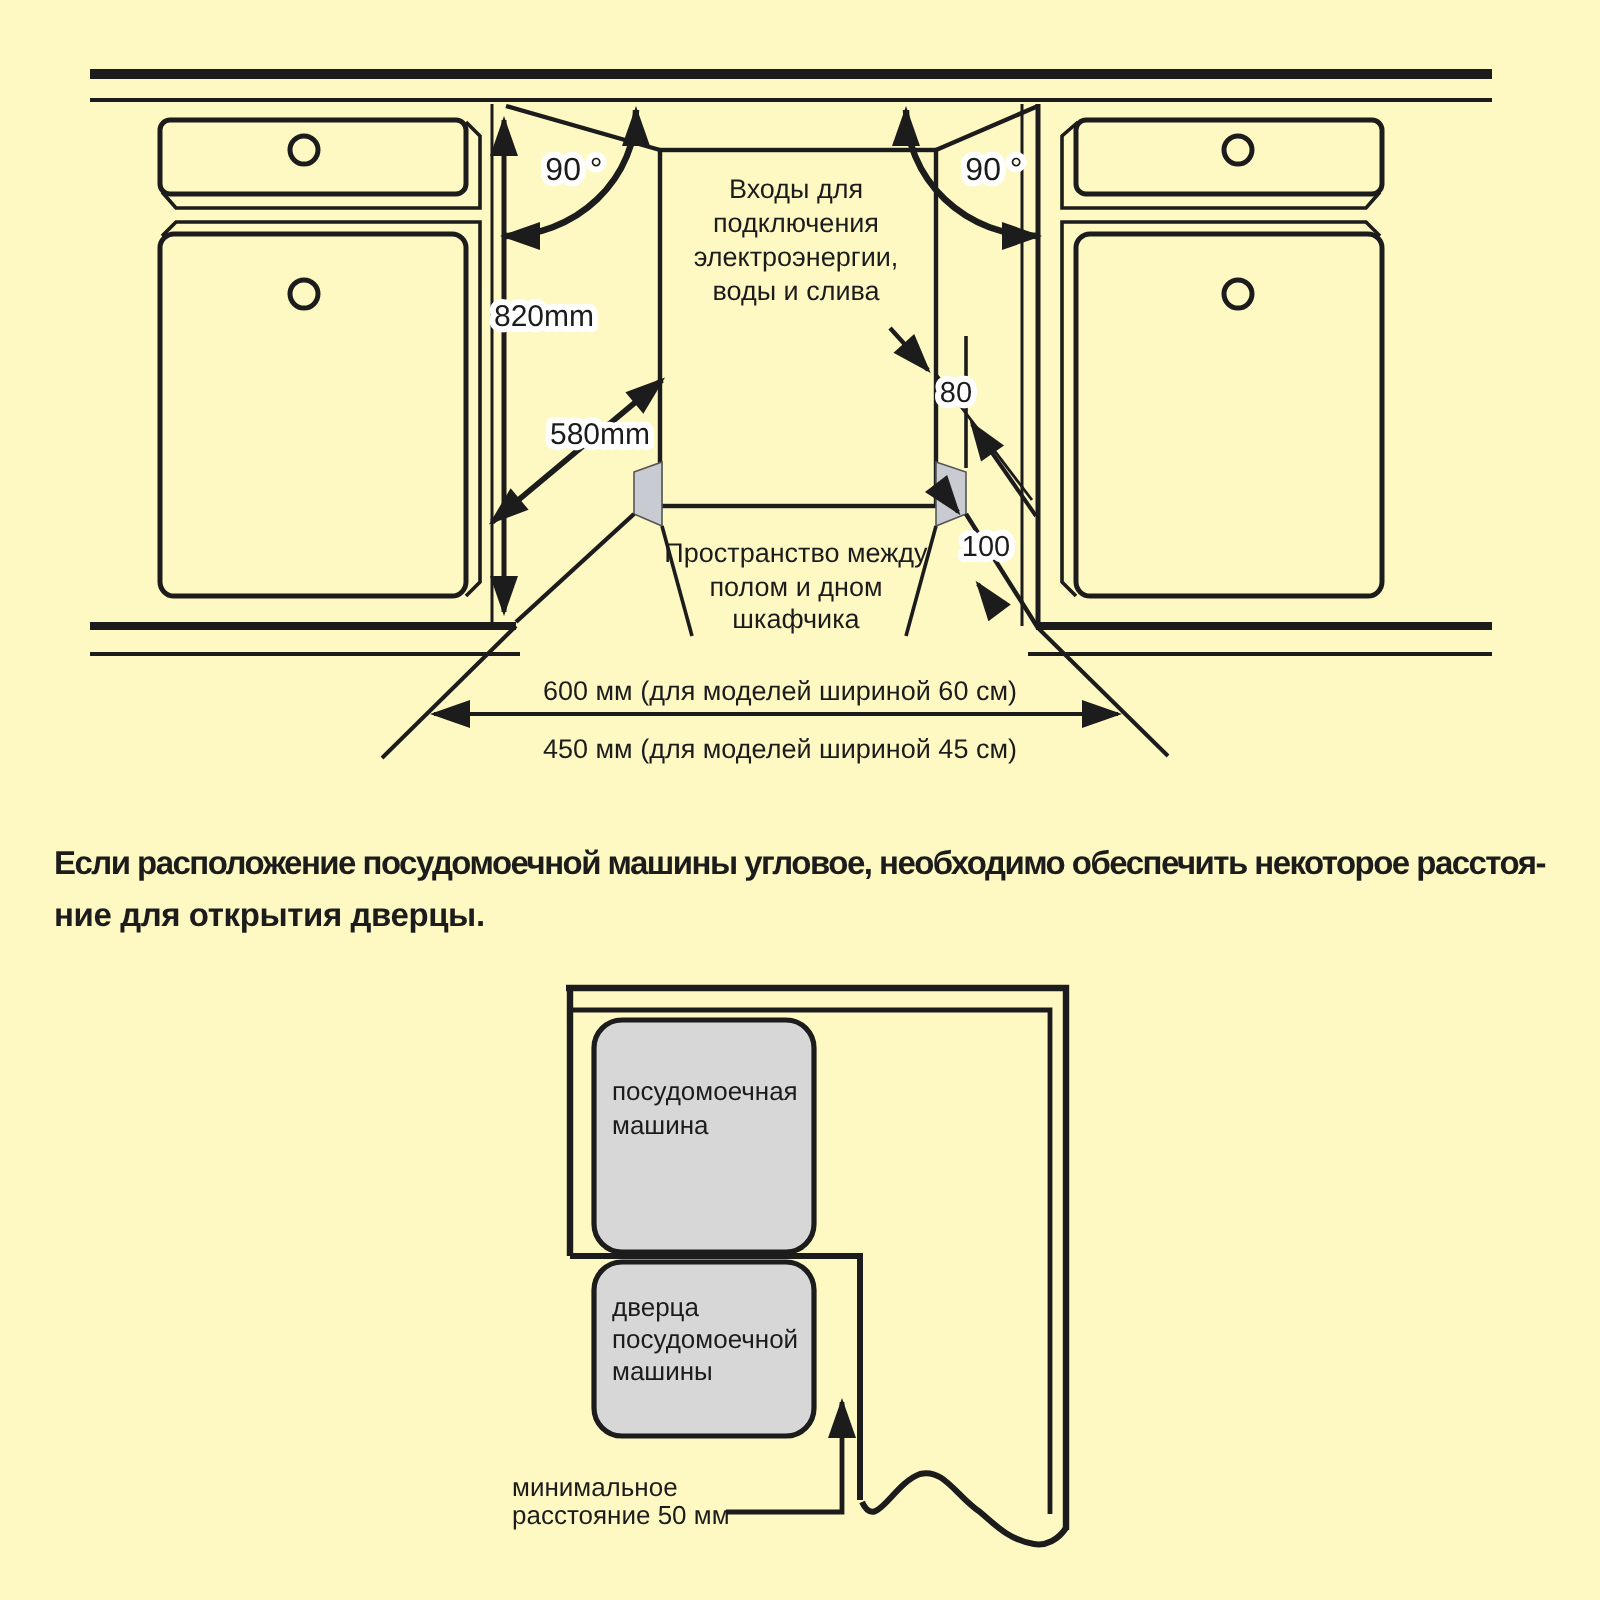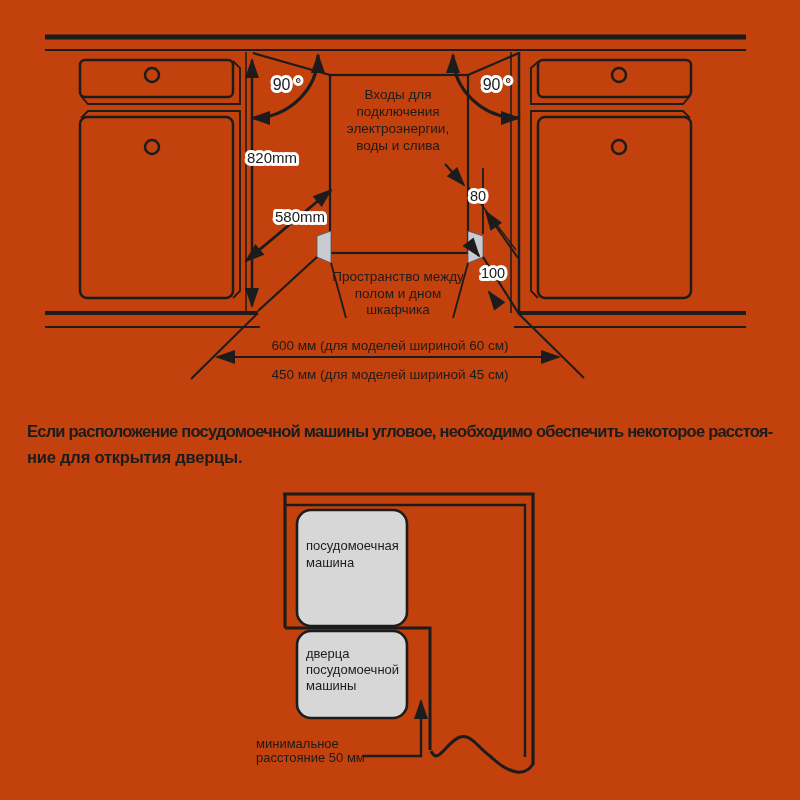--- a/index.html
+++ b/index.html
@@ -1,20 +1,20 @@
 <!DOCTYPE html>
 <html><head>
 <meta charset="utf-8">
 <style>
   html, body { margin: 0; padding: 0; background: #ffffff; }
   .page {
     position: relative;
     width: 800px;
     height: 800px;
-    background: #c2410c;
+    background: #fef9c3;
     font-family: "Liberation Sans", sans-serif;
     overflow: hidden;
   }
   svg { display: block; }
   svg text {
     fill: #1c1c1c;
     font-family: "Liberation Sans", sans-serif;
   }
   .hl { 
     paint-order: stroke;

